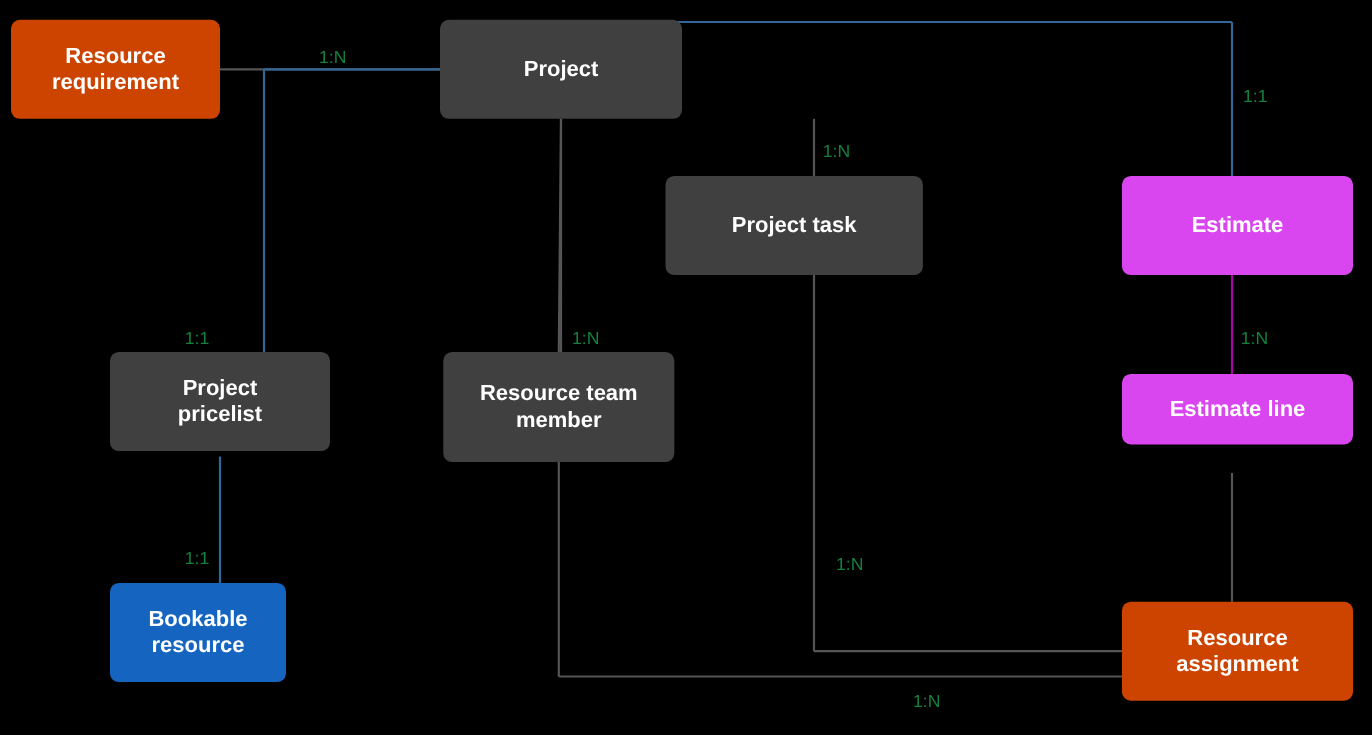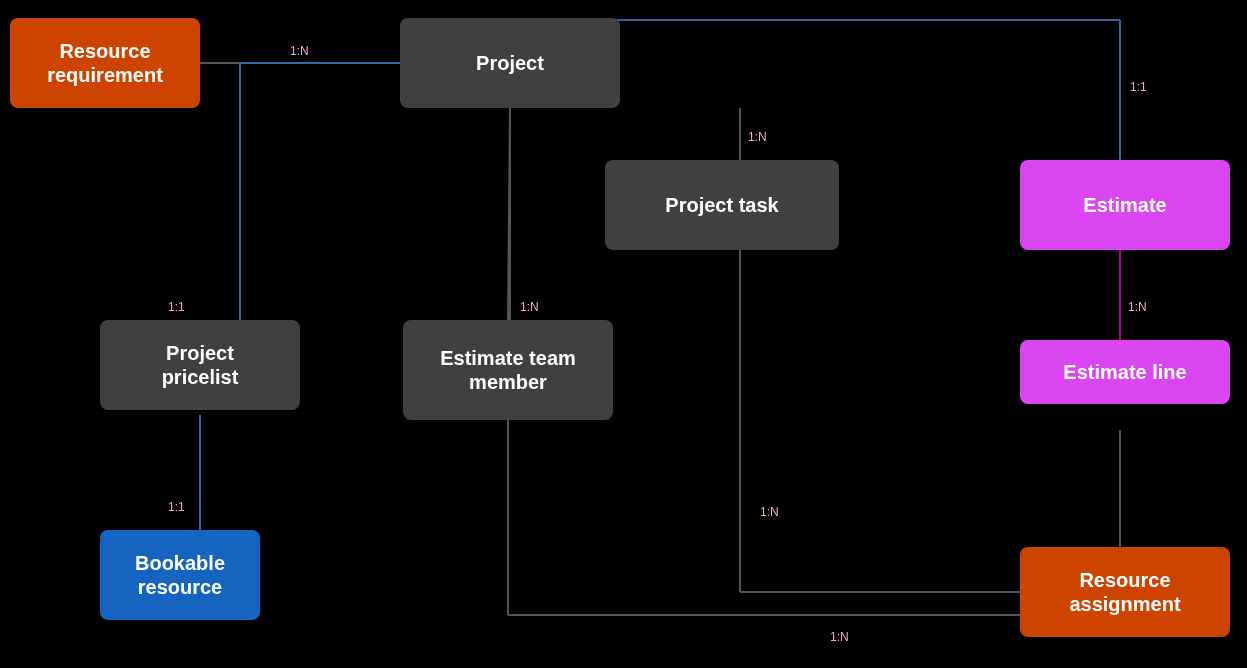--- a/index.html
+++ b/index.html
@@ -35,22 +35,22 @@
       font-weight: 600;
       line-height: 1.2;
       padding: 10px 14px;
     }
     .node-green { background: #404040; }
     .node-orange { background: #CC4400; }
     .node-magenta { background: #d946ef; }
     .node-blue { background: #1565C0; }
     .label-text {
       position: absolute;
-      color: #f9a8d4;
-      font-size: 12px;
+      color: #15803d;
+      font-size: 16px;
       font-weight: 400;
     }
   </style>
 </head>
 <body>
 
 <div class="diagram-container">
 
   <svg class="connectors">
 
@@ -119,21 +119,21 @@
   <div class="node node-magenta" style="left:1020px; top:160px; width:210px; height:90px;">
     <span>Estimate</span>
   </div>
 
   <div class="node node-green" style="left:100px; top:320px; width:200px; height:90px;">
     <span style="white-space:pre-line;">Project
 pricelist</span>
   </div>
 
   <div class="node node-green" style="left:403px; top:320px; width:210px; height:100px;">
-    <span style="white-space:pre-line;">Estimate team
+    <span style="white-space:pre-line;">Resource team
 member</span>
   </div>
 
   <div class="node node-magenta" style="left:1020px; top:340px; width:210px; height:64px;">
     <span>Estimate line</span>
   </div>
 
   <div class="node node-blue" style="left:100px; top:530px; width:160px; height:90px;">
     <span style="white-space:pre-line;">Bookable
 resource</span>

